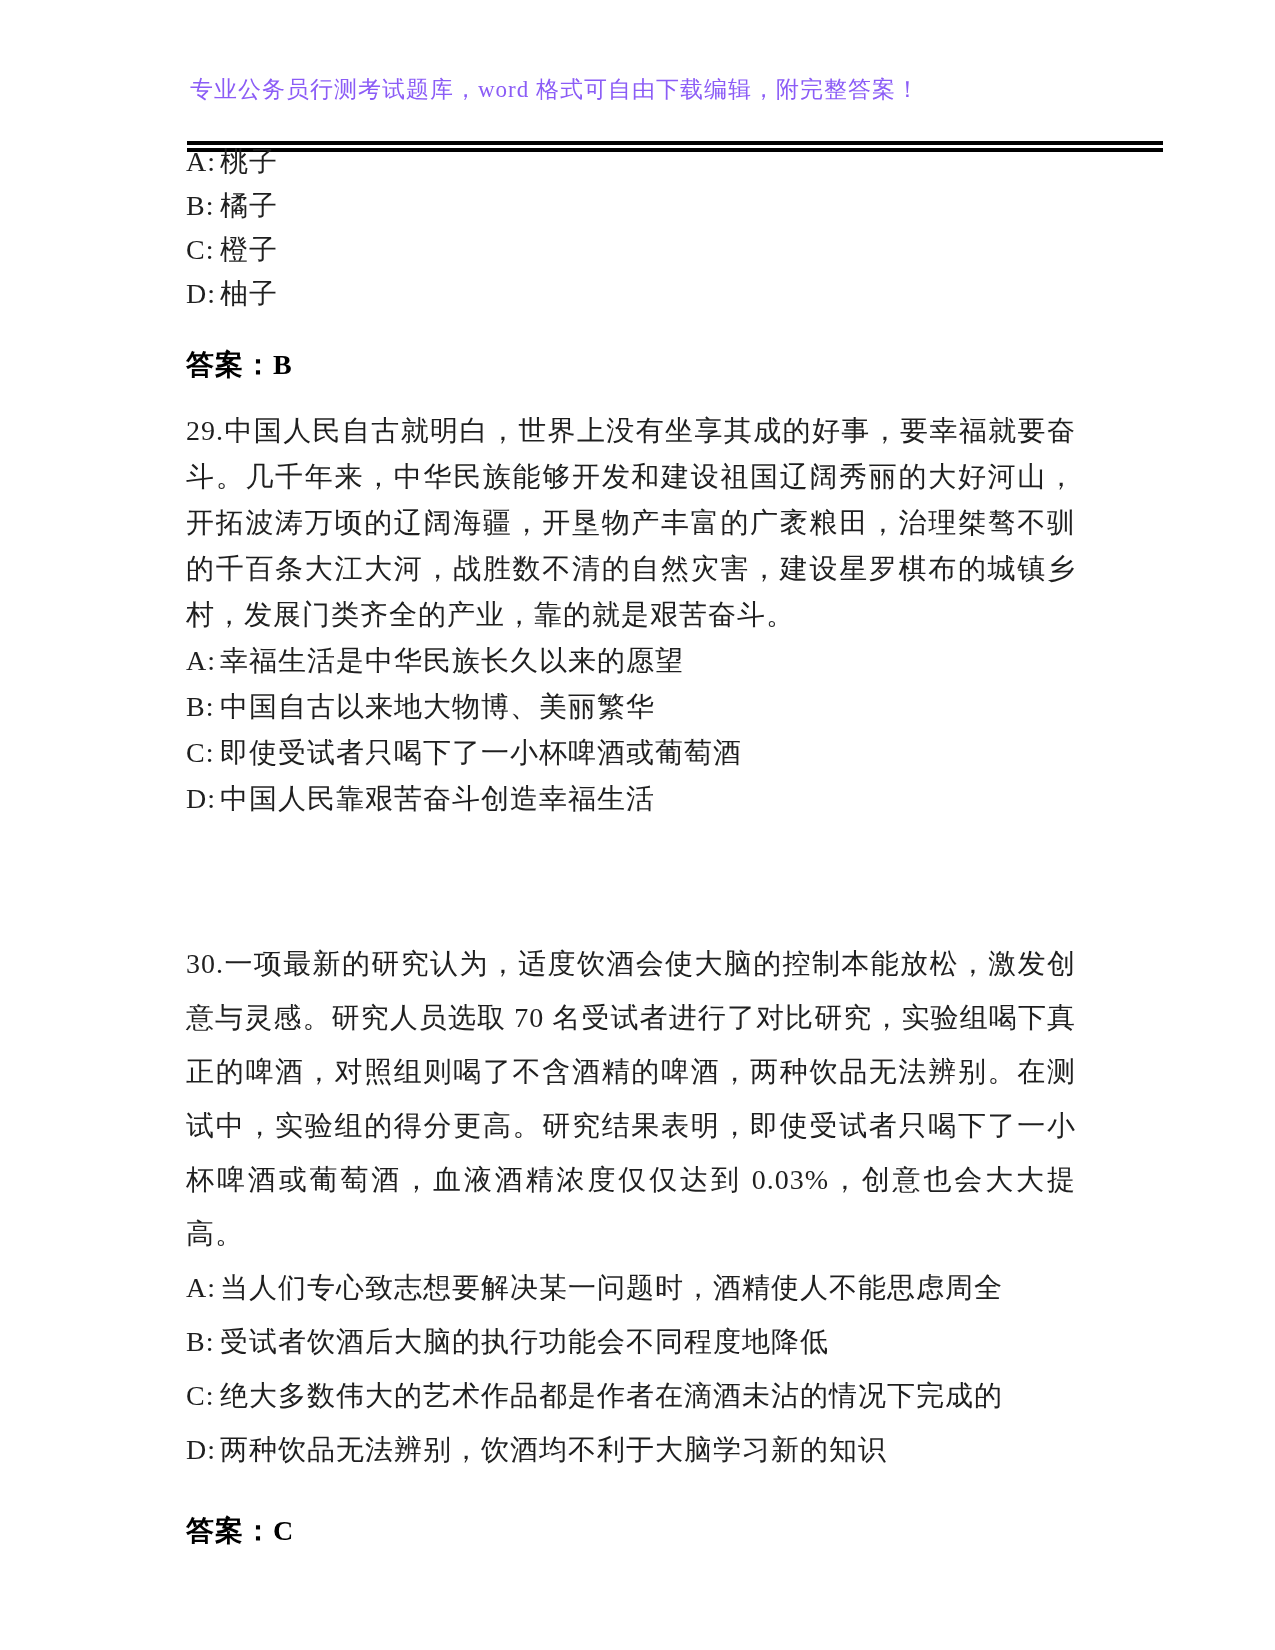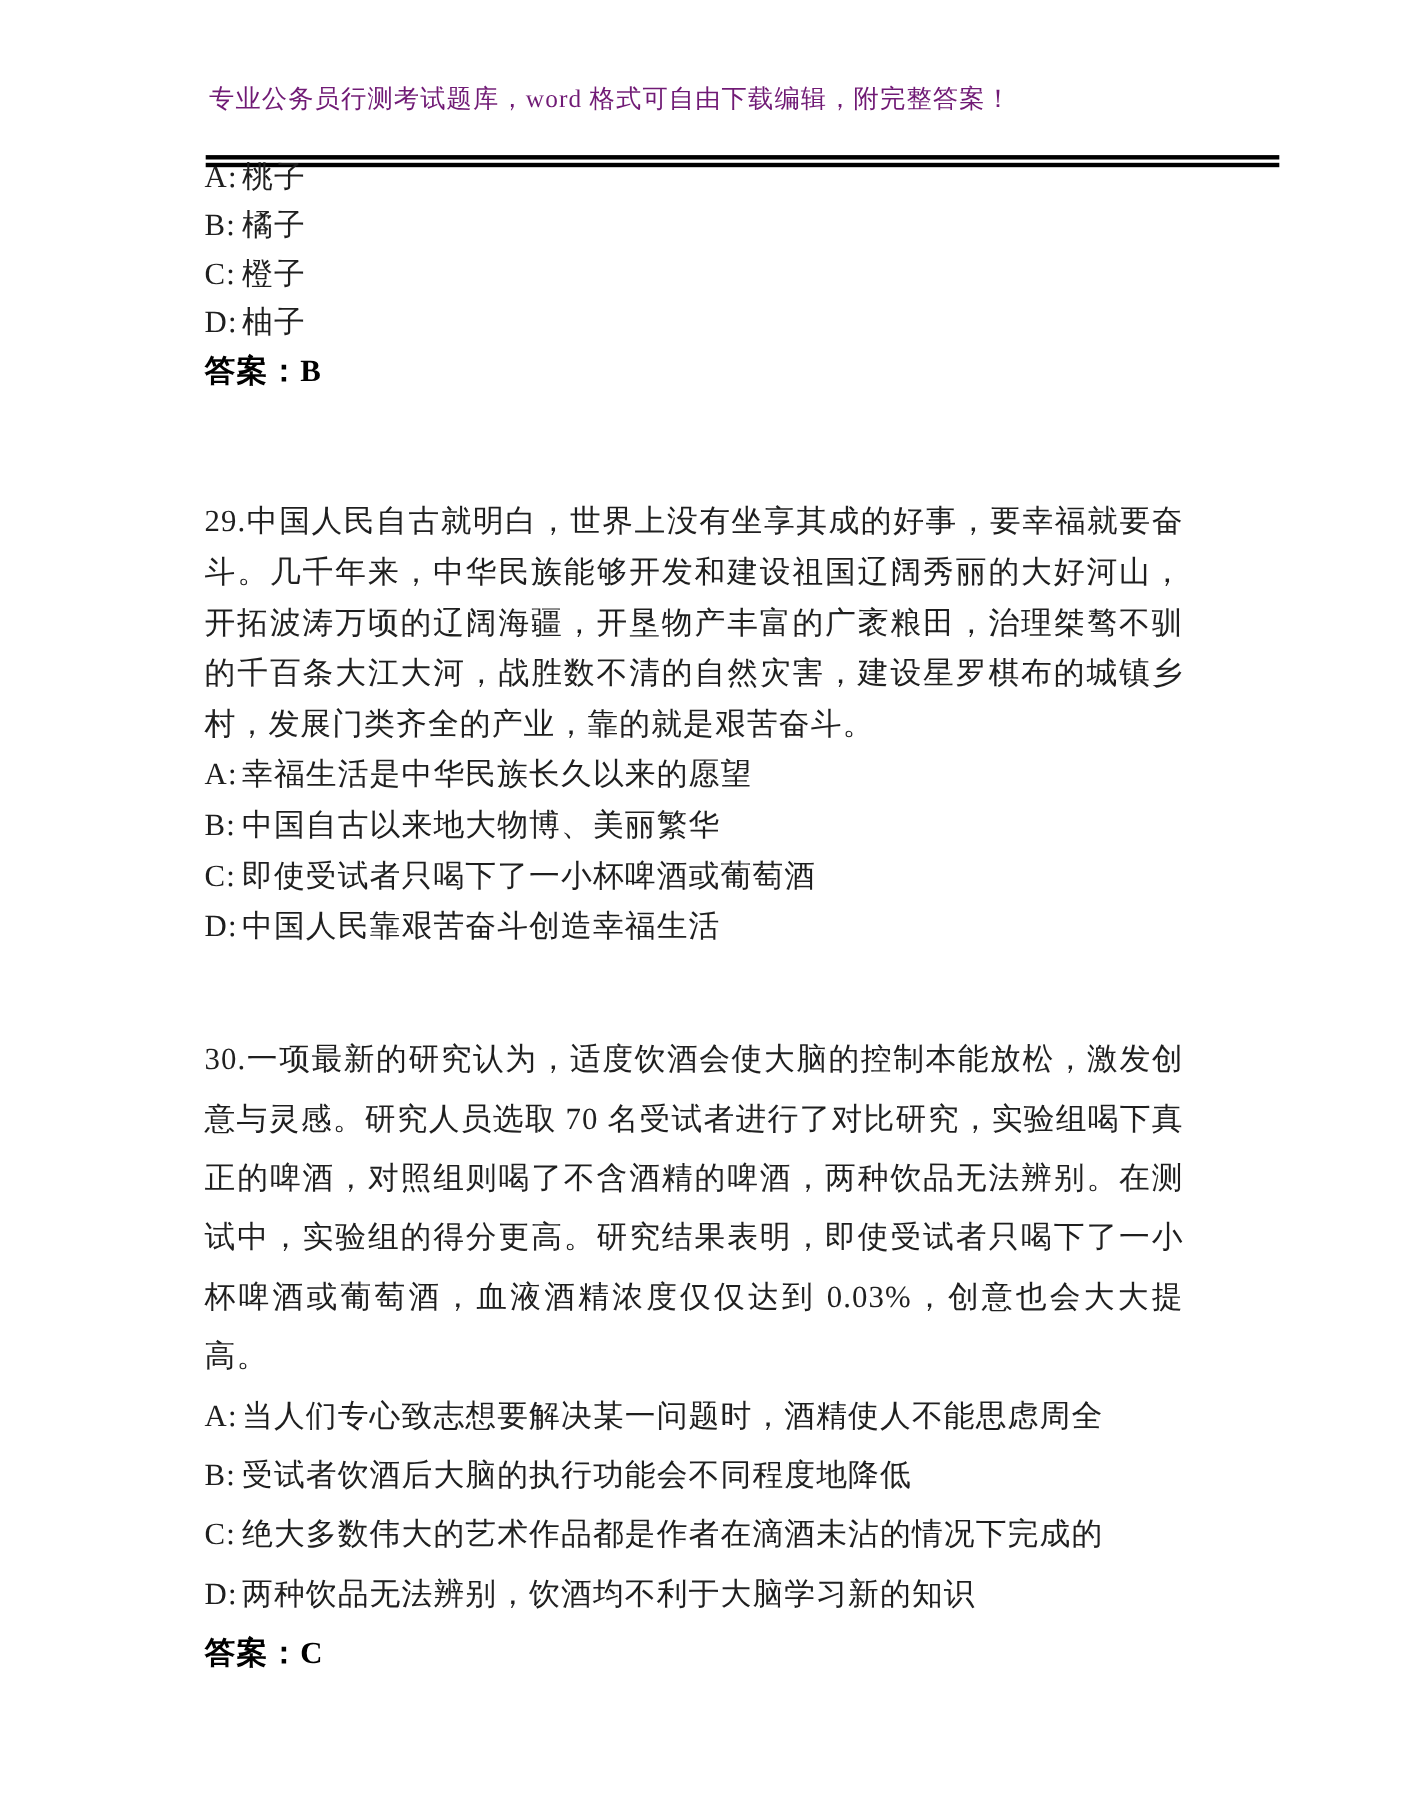--- a/index.html
+++ b/index.html
@@ -17,57 +17,58 @@
     color: #1f1f1f;
   }
   .doc-header {
     position: absolute;
     left: 190px;
     top: 76px;
     width: 950px;
     font-size: 23px;
     line-height: 28px;
     letter-spacing: 1px;
-    color: #701a75;
+    color: #8b5cf6;
     white-space: nowrap;
   }
   .divider {
     position: absolute;
     left: 187px;
     top: 141px;
     width: 976px;
     height: 3px;
     border-top: 4px solid #000000;
     border-bottom: 4px solid #000000;
   }
   .block {
     position: absolute;
     left: 186px;
     width: 890px;
     font-size: 28px;
     letter-spacing: 1px;
     text-align: justify;
   }
   .block-1 { top: 140px; line-height: 44px; }
-  .block-2 { top: 452px; line-height: 46px; }
+  .block-2 { top: 408px; line-height: 46px; }
   .block-3 { top: 937px; line-height: 54px; }
   .stem {
     text-align: justify;
   }
   .opt-row {
     white-space: nowrap;
   }
   .opt-label {
     display: inline-block;
     min-width: 34px;
   }
   .answer-row {
     font-weight: 700;
     color: #000000;
     white-space: nowrap;
+    margin-top: 27px;
   }
 </style>
 </head>
 <body>
 
 <div class="page">
 
   <div class="doc-header">专业公务员行测考试题库，word 格式可自由下载编辑，附完整答案！</div>
 
   <div class="divider"></div>

